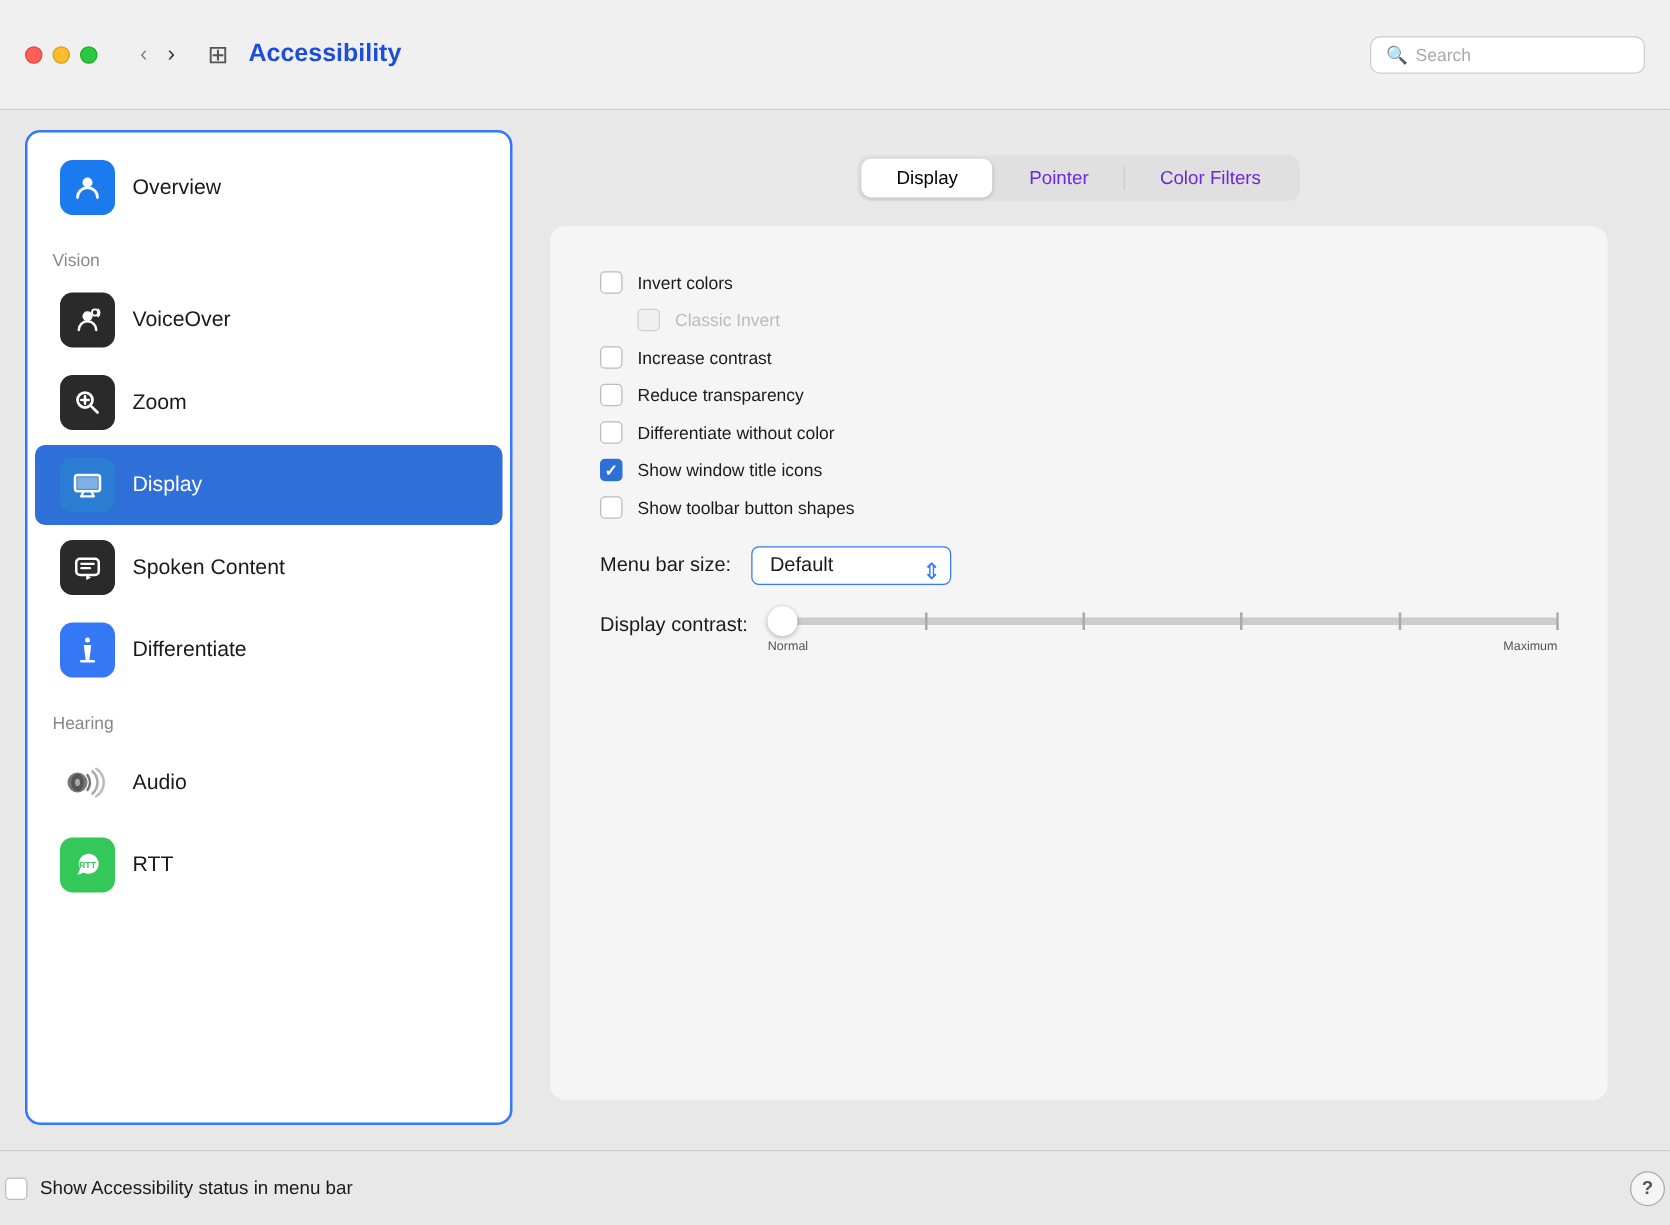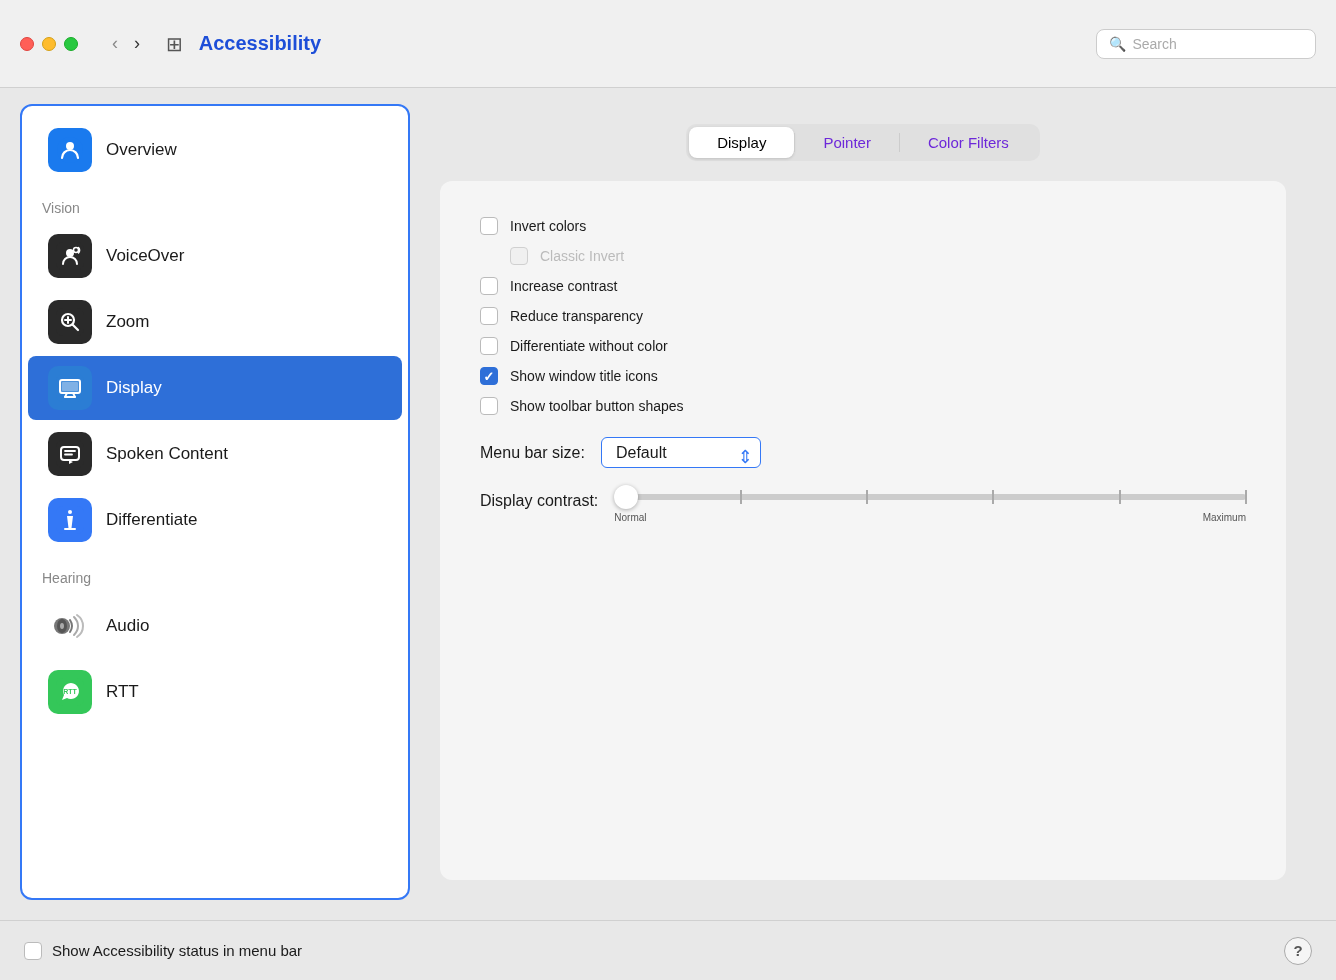--- a/index.html
+++ b/index.html
@@ -328,21 +328,21 @@
       font-size: 10px;
       color: #555;
     }
 
     
     .bottom-bar {
       height: 60px;
       background: #e8e8e8;
       display: flex;
       align-items: center;
-      padding: 0 24px;
+      padding: 0 4px;
       border-top: 1px solid #d0d0d0;
       justify-content: space-between;
     }
     .bottom-checkbox-row {
       display: flex;
       align-items: center;
       gap: 10px;
     }
     .bottom-cb {
       width: 18px;

